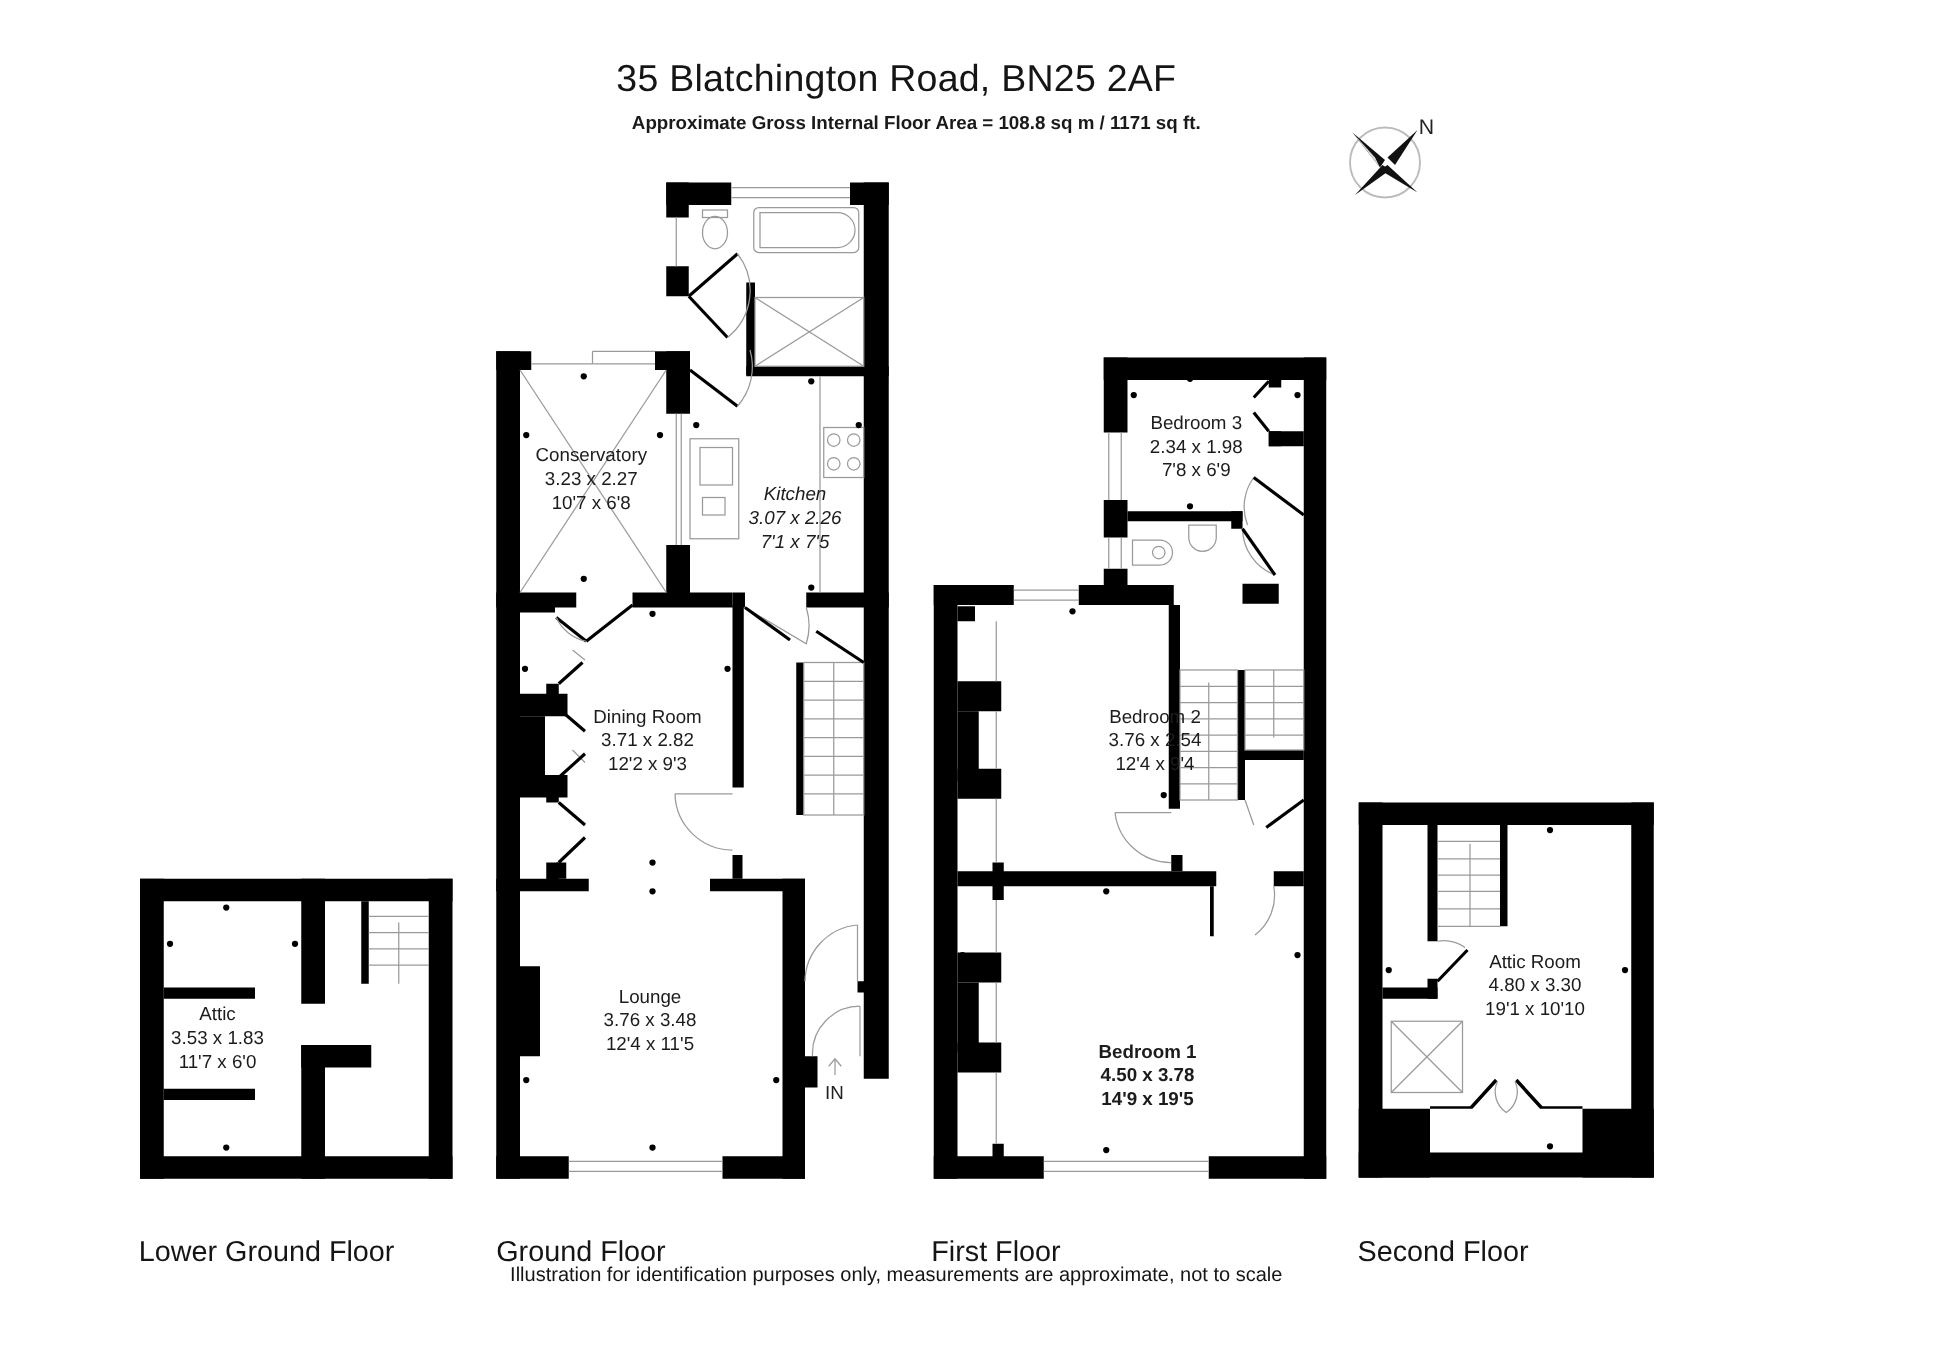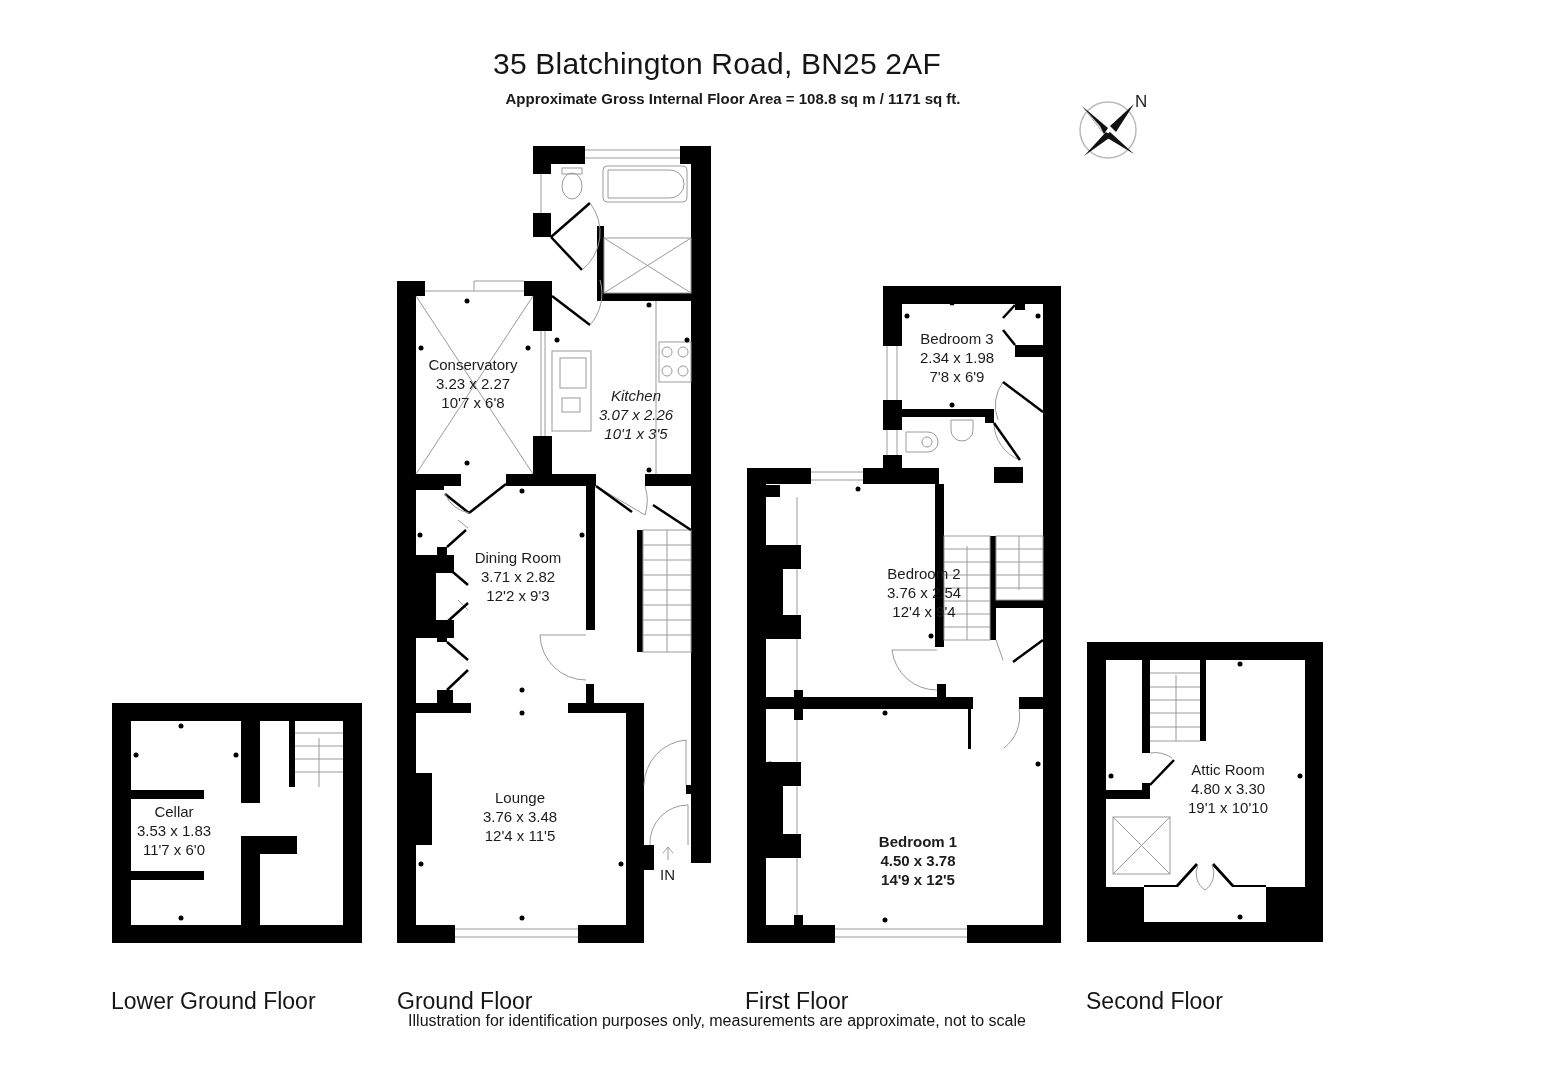--- a/index.html
+++ b/index.html
@@ -356,36 +356,36 @@
     <circle cx="770" cy="764" r="2.5"></circle>
       <circle cx="1038" cy="764" r="2.5"></circle>
     <circle cx="1240" cy="664" r="2.5"></circle>
       <circle cx="1240" cy="917" r="2.5"></circle>
     <circle cx="1111" cy="776" r="2.5"></circle>
       <circle cx="1300" cy="776" r="2.5"></circle>
   </g>
 </svg>
 
 <div class="room-label" style="left:174px; top:802px;">
-  <div>Cellar</div>
+  <div>Attic</div>
   <div>3.53 x 1.83</div>
   <div>11'7 x 6'0</div>
 </div>
 
 <div class="room-label" style="left:473px; top:355px;">
   <div>Conservatory</div>
   <div>3.23 x 2.27</div>
   <div>10'7 x 6'8</div>
 </div>
 <div class="room-label" style="left:636px; top:386px;font-style:italic;">
   <div>Kitchen</div>
   <div>3.07 x 2.26</div>
-  <div>10'1 x 3'5</div>
-</div>
-<div class="room-label" style="left:518px; top:548px;">
+  <div>7'1 x 7'5</div>
+</div>
+<div class="room-label" style="left:518px; top:564px;">
   <div>Dining Room</div>
   <div>3.71 x 2.82</div>
   <div>12'2 x 9'3</div>
 </div>
 <div class="room-label" style="left:520px; top:788px;">
   <div>Lounge</div>
   <div>3.76 x 3.48</div>
   <div>12'4 x 11'5</div>
 </div>
 <div class="in-label">IN</div>
@@ -396,21 +396,21 @@
   <div>7'8 x 6'9</div>
 </div>
 <div class="room-label" style="left:888px; top:564px;margin-left:36px;">
   <div>Bedroom 2</div>
   <div>3.76 x 2.54</div>
   <div>12'4 x 9'4</div>
 </div>
 <div class="room-label" style="left:918px; top:832px;font-weight:bold;">
   <div>Bedroom 1</div>
   <div>4.50 x 3.78</div>
-  <div>14'9 x 12'5</div>
+  <div>14'9 x 19'5</div>
 </div>
 
 <div class="room-label" style="left:1228px; top:760px;">
   <div>Attic Room</div>
   <div>4.80 x 3.30</div>
   <div>19'1 x 10'10</div>
 </div>
 
 <div class="floor-label" style="left:111px;">Lower Ground Floor</div>
 <div class="floor-label" style="left:397px;">Ground Floor</div>

